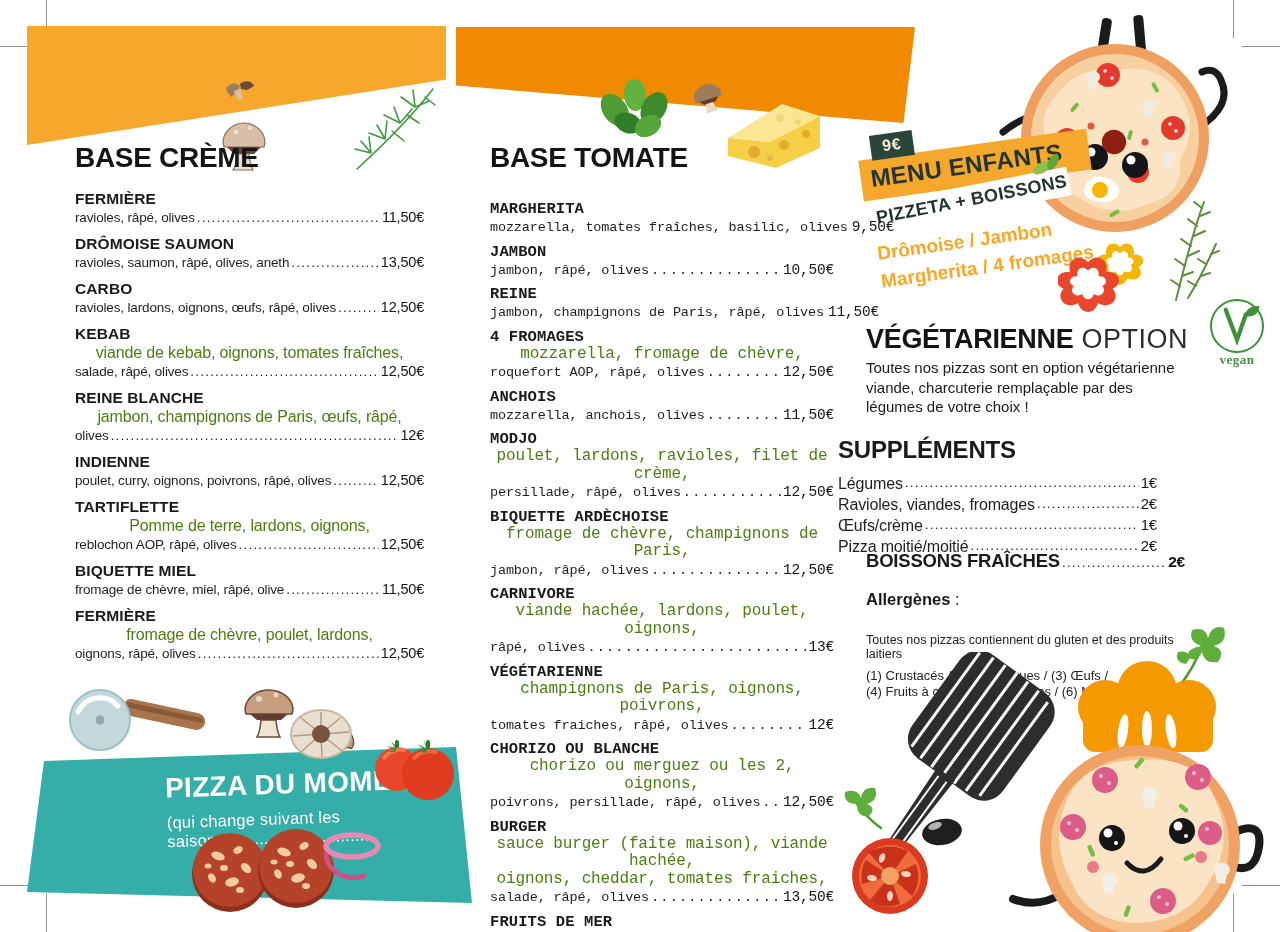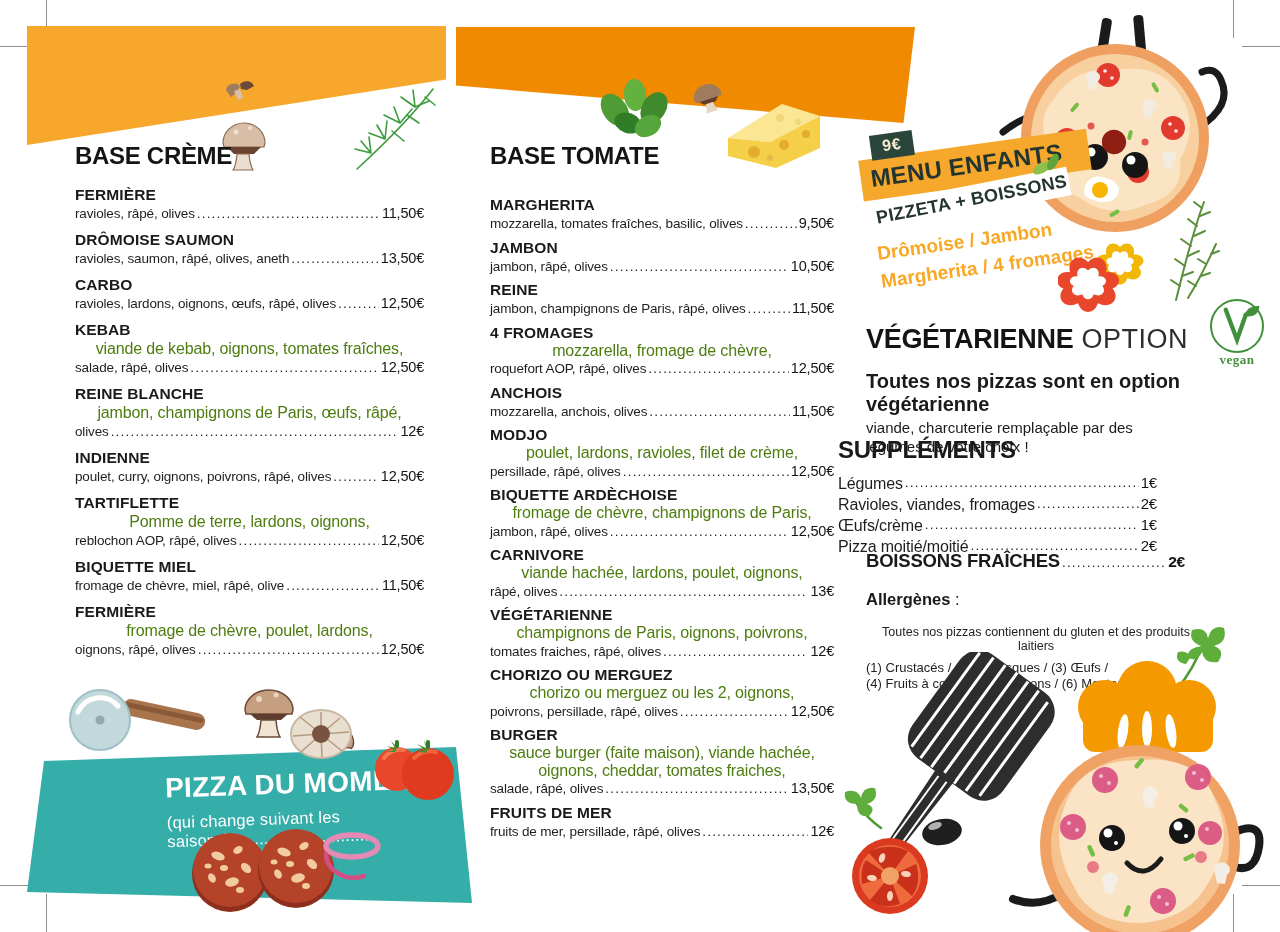--- a/index.html
+++ b/index.html
@@ -7,63 +7,63 @@
         font-family:"Liberation Sans",sans-serif;color:#1a1a1a;}
   .abs{position:absolute;}
   
   .crop{position:absolute;background:#8f8f8f;}
   
   .bar-left{left:27px;top:26px;width:419px;height:119px;background:#F7A72B;
             clip-path:polygon(0 0,100% 0,100% 45%,0 100%);}
   .bar-mid{left:456px;top:27px;width:459px;height:96px;background:#F08A00;
            clip-path:polygon(0 0,100% 0,97.5% 100%,0 61%);}
   
-  .menu-col h2{margin:0;font-size:24px;font-weight:800;letter-spacing:-.3px;color:#141414;}
+  .menu-col h2{margin:0;font-size:28px;font-weight:800;letter-spacing:-.3px;color:#141414;}
   .menu-item{margin-bottom:8px;}
   .item-name{font-size:15.5px;font-weight:700;line-height:18px;letter-spacing:.1px;}
   .item-pre{font-size:16px;line-height:19px;white-space:pre-line;letter-spacing:-.15px;color:#4d7c0f;text-align:center;}
   .item-row{display:flex;align-items:baseline;}
   .item-last{font-size:13.5px;line-height:19px;white-space:nowrap;letter-spacing:-.15px;color:#1e1e1e;}
   .dots{flex:1 1 auto;overflow:hidden;white-space:nowrap;min-width:0;margin:0 2px;}
   .dots::after{content:"......................................................................................";
                font-size:13.5px;letter-spacing:1.2px;color:#1e1e1e;}
   .price{font-size:14.5px;white-space:nowrap;letter-spacing:-.2px;color:#141414;}
   .col-left .items{margin-top:16px;}
   .col-mid .items{margin-top:26px;}
   .col-mid .item-pre,.col-mid .item-last{line-height:17.5px;}
-  .col-mid .menu-item{margin-bottom:6px;}
+  .col-mid .menu-item{margin-bottom:6px;font-family:Liberation Mono, monospace;}
   
   .teal-box{left:27px;top:746px;width:446px;height:160px;background:#35ADA8;
             clip-path:polygon(17px 15px,429px 1px,445px 157px,0 146px);}
   .pm-title{left:138px;top:22px;font-size:28px;font-weight:800;color:#ffffff;transform:rotate(-2deg);letter-spacing:.3px;}
   .pm-sub{left:140px;top:62px;font-size:16.5px;color:#ffffff;transform:rotate(-2deg);letter-spacing:.2px;}
   
   .kids{left:855px;top:138px;width:250px;height:190px;transform:rotate(-8deg);transform-origin:0 0;}
   .kids-badge{display:inline-block;margin-left:14px;background:#2A463B;color:#F5EDD3;
               font-size:16px;font-weight:700;padding:3px 12px 4px;letter-spacing:.5px;}
   .kids-banner{width:212px;background:#F6A82C;color:#24342F;font-size:24px;font-weight:800;
                padding:6px 8px 7px 10px;margin-top:-2px;letter-spacing:.3px;white-space:nowrap;}
   .kids-strip{width:190px;background:#ffffff;color:#24342F;font-size:18px;font-weight:700;
               padding:4px 6px;margin:-1px 0 0 4px;transform:rotate(-3deg);white-space:nowrap;letter-spacing:.3px;}
   .kids-lines{margin:12px 0 0 6px;color:#F9A825;font-size:19px;font-weight:700;line-height:28px;white-space:nowrap;}
   
   .veg-title{font-size:27px;font-weight:800;color:#141414;letter-spacing:-.3px;}
   .veg-title .light{font-weight:400;color:#2e2e2e;letter-spacing:.5px;}
-  .veg-p1{margin-top:15px;font-size:20px;font-weight:700;width:330px;}
+  .veg-p1{margin-top:4px;font-size:15px;font-weight:400;width:330px;}
   .veg-p2{margin-top:2px;font-size:15px;line-height:19px;width:320px;}
   .supp-title{font-size:24px;font-weight:800;letter-spacing:-.2px;}
   .supp-row{display:flex;align-items:flex-end;width:319px;font-size:16px;line-height:20px;}
   .supp-row .item-last{font-size:16px;}
   .supp-row .price{font-size:15px;}
   .drinks-row{display:flex;align-items:baseline;width:319px;}
   .drinks-title{font-size:18.5px;font-weight:800;white-space:nowrap;letter-spacing:-.2px;}
   .drinks-row .price{font-size:15.5px;font-weight:600;}
   .all-title{font-size:16.5px;font-weight:700;}
   .all-title .colon{font-weight:400;}
-  .all-note{margin-top:16px;font-size:12.5px;color:#222;text-align:center;}
+  .all-note{margin-top:24px;font-size:12.5px;color:#222;}
   .all-list{margin-top:7px;font-size:13px;line-height:16px;color:#222;}
   
   .vegan-badge{left:1207px;top:299px;width:60px;text-align:center;}
   .vegan-circle{width:50px;height:50px;border:2.5px solid #3F8F3B;border-radius:50%;margin:0 auto;}
   .vegan-text{color:#3F8F3B;font-size:13px;font-weight:700;font-family:"Liberation Serif",serif;margin-top:-1px;letter-spacing:.5px;}
 </style>
 </head>
 <body>
 
 <div class="page">
@@ -401,21 +401,21 @@
           <div class="item-name">VÉGÉTARIENNE</div>
           <div class="item-pre">champignons de Paris, oignons, poivrons,</div>
           <div class="item-row">
             <span class="item-last">tomates fraiches, râpé, olives</span>
             <span class="dots"></span>
             <span class="price">12€</span>
           </div>
         </div>
 
         <div class="menu-item">
-          <div class="item-name">CHORIZO OU MERGUEZ</div>
+          <div class="item-name">CHORIZO OU BLANCHE</div>
           <div class="item-pre">chorizo ou merguez ou les 2, oignons,</div>
           <div class="item-row">
             <span class="item-last">poivrons, persillade, râpé, olives</span>
             <span class="dots"></span>
             <span class="price">12,50€</span>
           </div>
         </div>
 
         <div class="menu-item">
           <div class="item-name">BURGER</div>

